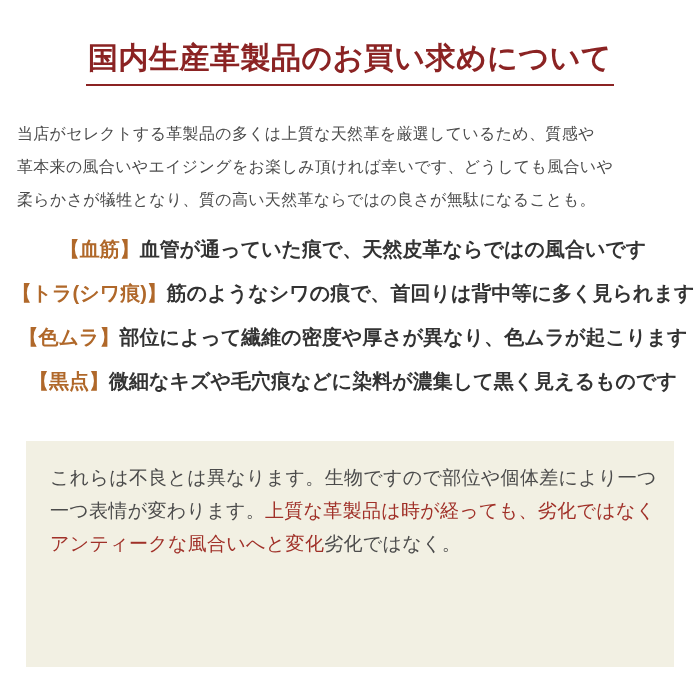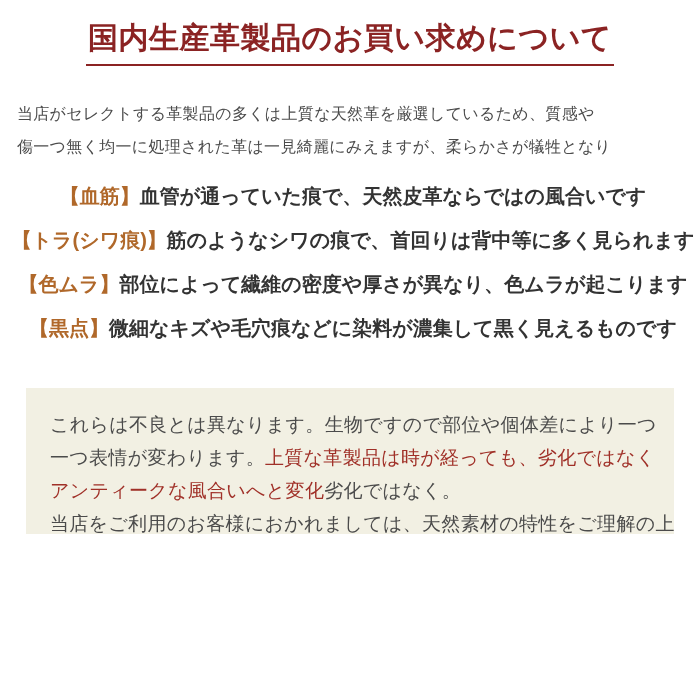--- a/index.html
+++ b/index.html
@@ -15,21 +15,21 @@
   html, body { background: var(--page_bg); }
   body {
     width: 700px;
     height: 700px;
     overflow: hidden;
     font-family: "Liberation Serif", "DejaVu Serif", serif;
   }
   .page { width: 700px; height: 700px; position: relative; }
 
   
-  .title-wrap { text-align: center; padding-top: 18px; }
+  .title-wrap { text-align: center; padding-top: 38px; }
   .title {
     display: inline-block;
     font-family: "Liberation Serif", "DejaVu Serif", serif;
     font-size: 30px;
     font-weight: bold;
     letter-spacing: 0.5px;
     color: var(--title_red);
     border-bottom: 2px solid var(--title_red);
     padding: 0 2px 5px 2px;
     white-space: nowrap;
@@ -53,21 +53,21 @@
     font-size: 20px;
     font-weight: bold;
   }
   .feature { line-height: 44px; white-space: nowrap; margin-left: 6px; }
   .feature-label { color: var(--feature_label); }
   .feature-text { color: var(--feature_text); }
 
   
   .note-box {
     width: 648px;
-    height: 146px;
+    height: 226px;
     margin: 38px auto 0 auto;
     background: var(--note_bg);
     padding: 20px 18px 0 24px;
   }
   .note-line {
     font-size: 19px;
     line-height: 33px;
     letter-spacing: 0.3px;
     color: var(--body_text);
     white-space: nowrap;
@@ -78,21 +78,22 @@
 <body>
 
 <div class="page">
 
   <div class="title-wrap">
     <h1 class="title">国内生産革製品のお買い求めについて</h1>
   </div>
 
   <div class="intro">
     <div class="intro-line">当店がセレクトする革製品の多くは上質な天然革を厳選しているため、質感や</div>
-    <div class="intro-line">傷一つ無く均一に処理された革は一見綺麗にみえますが、柔らかさが犠牲となり</div>
+    <div class="intro-line">革本来の風合いやエイジングをお楽しみ頂ければ幸いです、どうしても風合いや</div>
+    <div class="intro-line">柔らかさが犠牲となり、質の高い天然革ならではの良さが無駄になることも。</div>
   </div>
 
   <div class="features">
     <div class="feature">
       <span class="feature-label">【血筋】</span><span class="feature-text">血管が通っていた痕で、天然皮革ならではの風合いです</span>
     </div>
     <div class="feature">
       <span class="feature-label">【トラ(シワ痕)】</span><span class="feature-text">筋のようなシワの痕で、首回りは背中等に多く見られます</span>
     </div>
     <div class="feature">
@@ -106,18 +107,15 @@
   <div class="note-box">
     <div class="note-line">
       <span>これらは不良とは異なります。生物ですので部位や個体差により一つ</span>
     </div>
     <div class="note-line">
       <span>一つ表情が変わります。</span><span class="red">上質な革製品は時が経っても、劣化ではなく</span>
     </div>
     <div class="note-line">
       <span class="red">アンティークな風合いへと変化</span><span>劣化ではなく。</span>
     </div>
-    <div class="note-line">
-      <span>当店をご利用のお客様におかれましては、天然素材の特性をご理解の上</span>
-    </div>
   </div>
 
 </div>
 
 </body></html>

